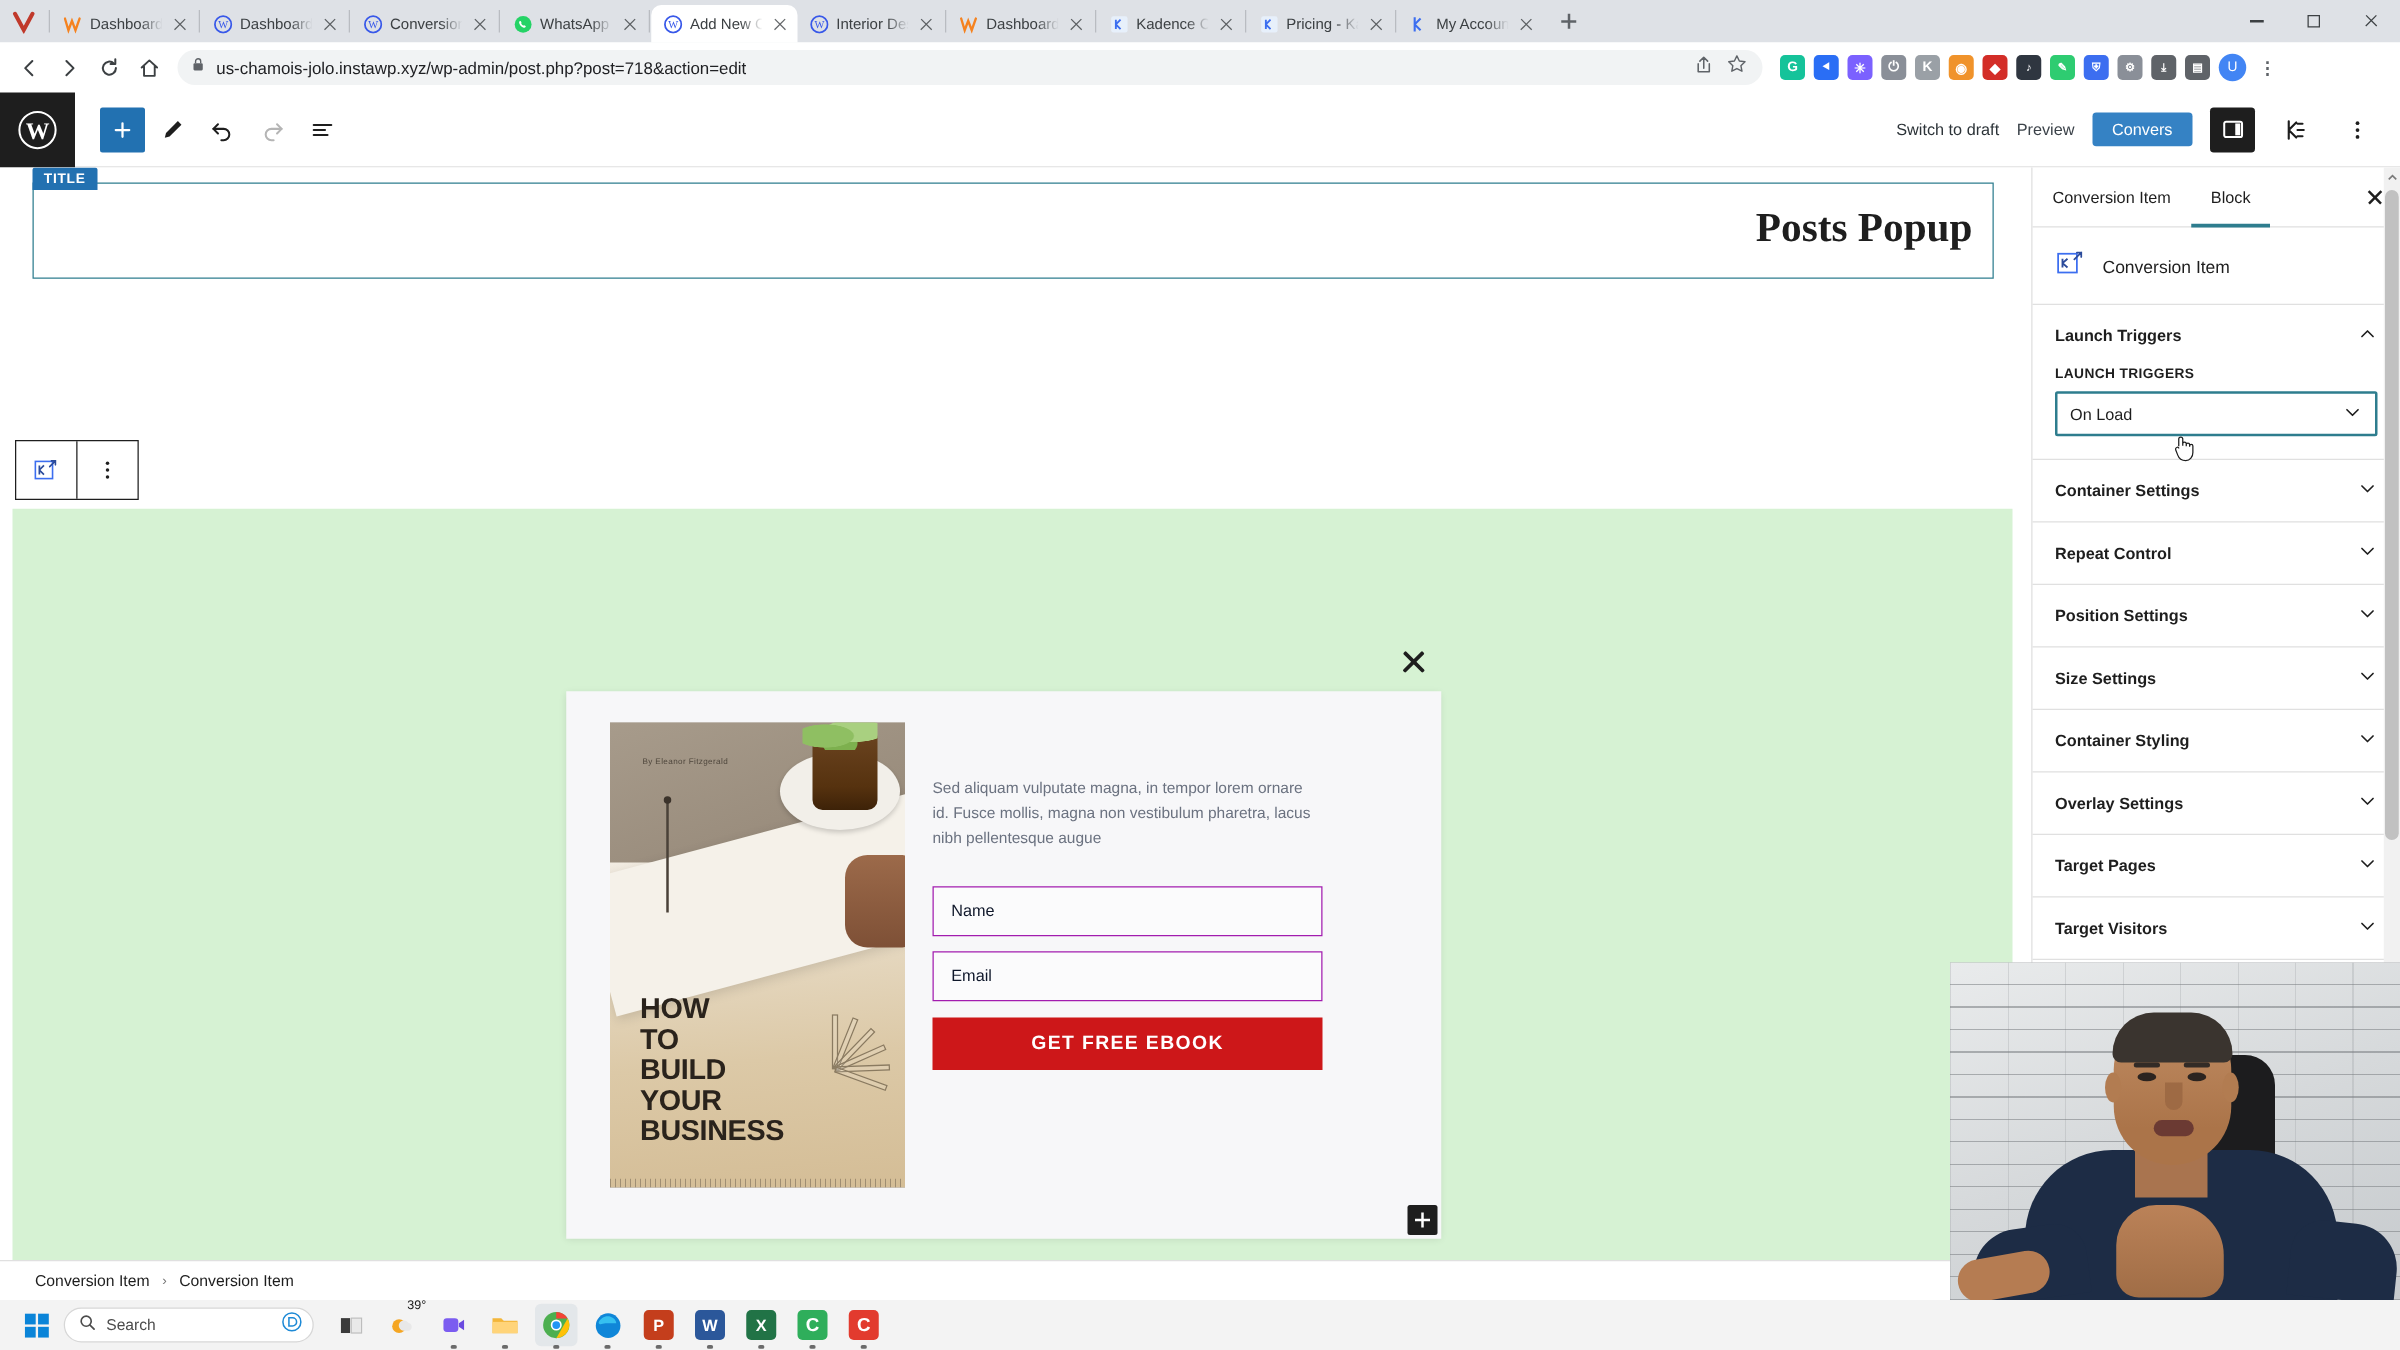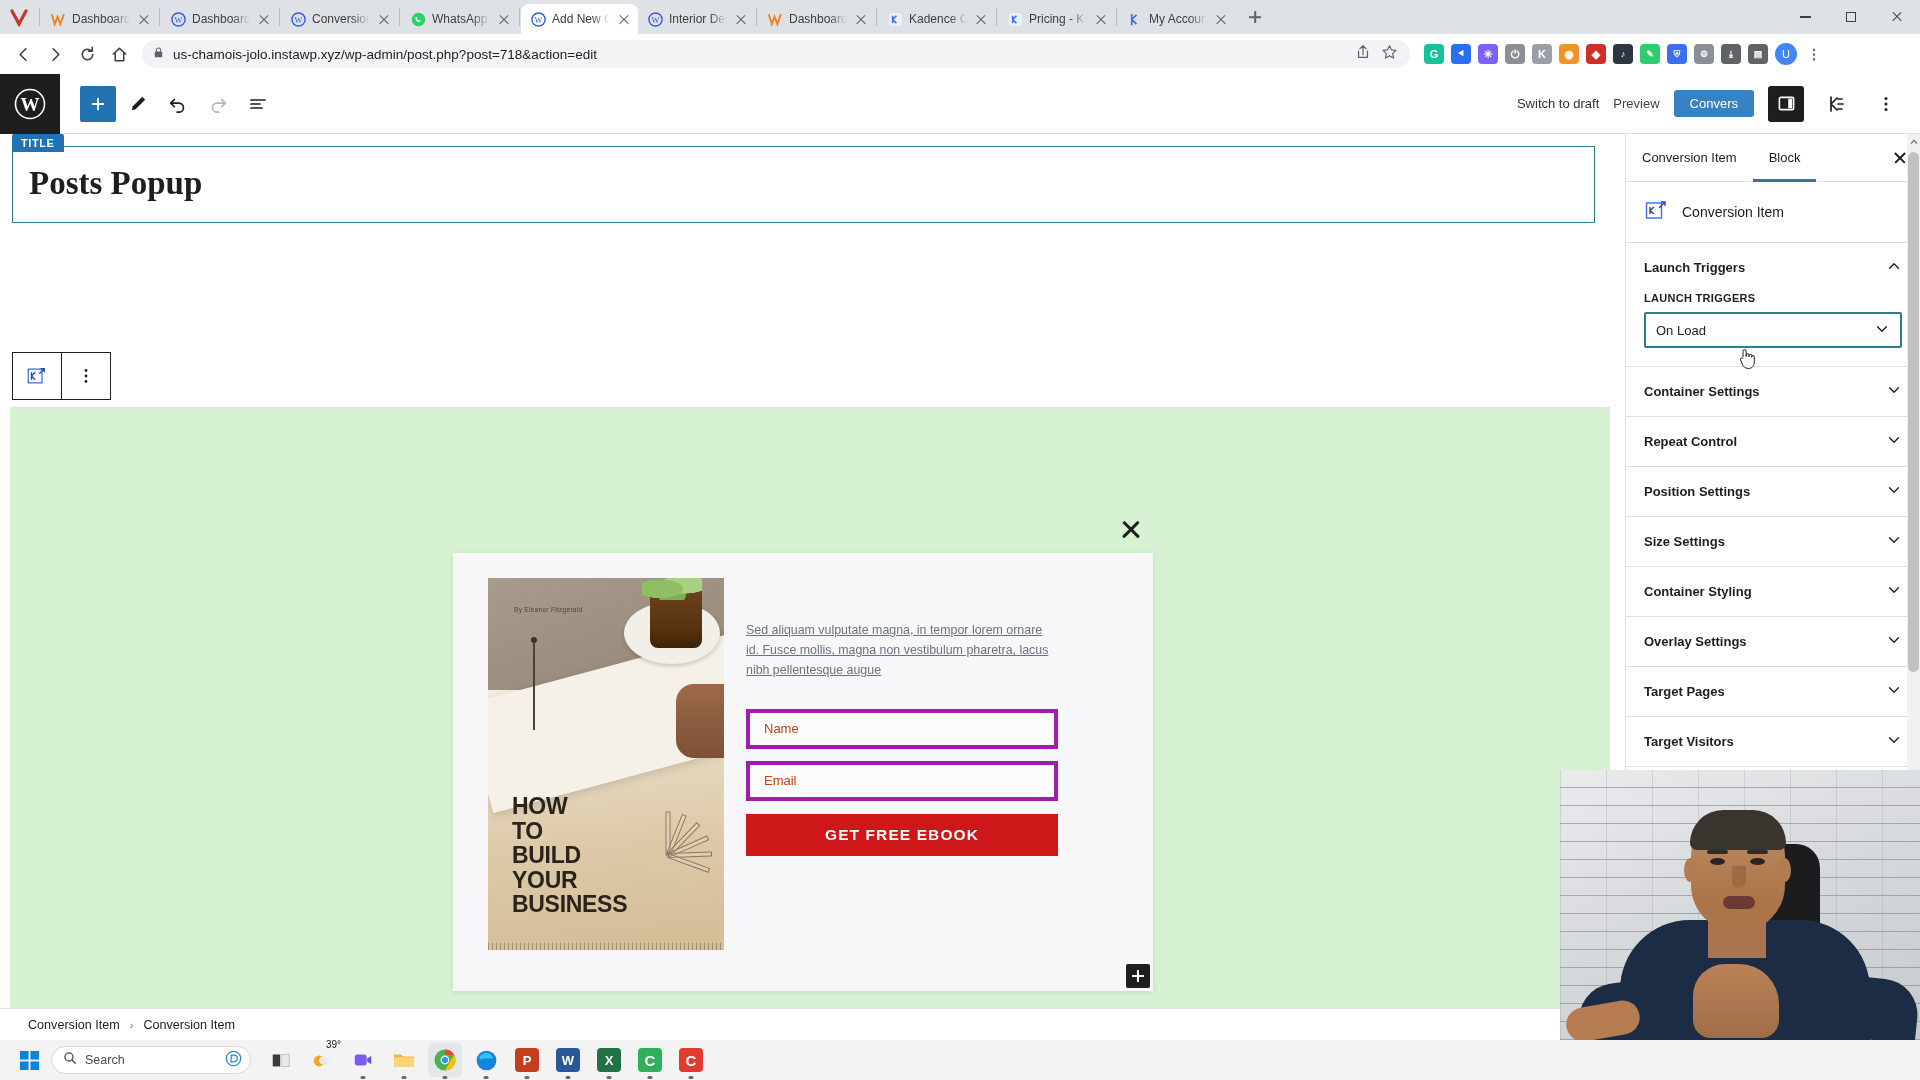--- a/index.html
+++ b/index.html
@@ -100,21 +100,21 @@
     padding: 7px 16px; line-height: 1;
   }
   .sq-btn { width: 36px; height: 36px; display:flex; align-items:center; justify-content:center; border-radius: 3px; }
   .sq-btn.dark { background: #1e1e1e; }
 
   
   .editor-area {
     position: absolute; top: 134px; left: 0; width: 1625px; height: 878px; background: #ffffff;
     overflow: hidden;
   }
-  .title-wrap { position: relative; margin: 12px 30px 0 12px; }
+  .title-wrap { position: relative; margin: 12px 30px 0 26px; text-align: right; }
   .title-badge {
     position: absolute; top: -12px; left: 0; background: #2271b1; color:#fff;
     font-size: 11px; font-weight: bold; letter-spacing: .6px; padding: 3px 9px; border-radius: 2px 2px 0 0;
   }
   .title-box {
     border: 1px solid #2e7d8e; padding: 18px 16px 20px 16px; min-height: 66px;
   }
   .post-title { font-size: 33px; font-weight: bold; color: #1e1e1e; font-family: "Liberation Serif", serif; }
   .block-toolbar {
     position: absolute; left: 12px; top: 218px; height: 48px; display:flex; align-items: stretch;
@@ -190,24 +190,24 @@
     color: #2a231c; line-height: 1.07; letter-spacing: -.3px; font-family: "Liberation Sans", sans-serif;
   }
   .bc-barcode { position:absolute; left: 0; bottom: 0; width: 100%; height: 7px;
     background: repeating-linear-gradient(90deg,#3b332b 0 1px, transparent 1px 4px); opacity:.35; }
 
   .popup-right { flex: 1 1 auto; padding-top: 22px; }
   .popup-h1 {
     font-size: 29px; font-weight: bold; color: #1e2230; line-height: 1.04; letter-spacing: -.4px;
     text-transform: uppercase;
   }
-  .popup-sub { margin-top: 20px; font-size: 12.4px; color: #6b7280; line-height: 1.63; max-width: 310px; text-decoration: underline; }
+  .popup-sub { margin-top: 20px; font-size: 12.4px; color: #6b7280; line-height: 1.63; max-width: 310px; }
   .popup-field {
-    margin-top: 12px; height: 40px; background: #fbfbfc; border: 4px solid #a21caf;
-    display:flex; align-items:center; padding: 0 14px; font-size: 13px; color: #c2410c;
+    margin-top: 12px; height: 40px; background: #fbfbfc; border: 1px solid #a21caf;
+    display:flex; align-items:center; padding: 0 14px; font-size: 13px; color: #0f172a;
     width: 312px;
   }
   .popup-field.first { margin-top: 28px; }
   .popup-cta {
     margin-top: 13px; width: 312px; height: 42px; background: #cd1719; color: #fff;
     display:flex; align-items:center; justify-content:center; font-size: 15.5px; font-weight: bold;
     letter-spacing: 1.1px; font-family: "Liberation Sans", sans-serif;
   }
   .add-block-btn {
     position: absolute; left: 1126px; top: 830px; width: 24px; height: 24px; background: #1e1e1e;

